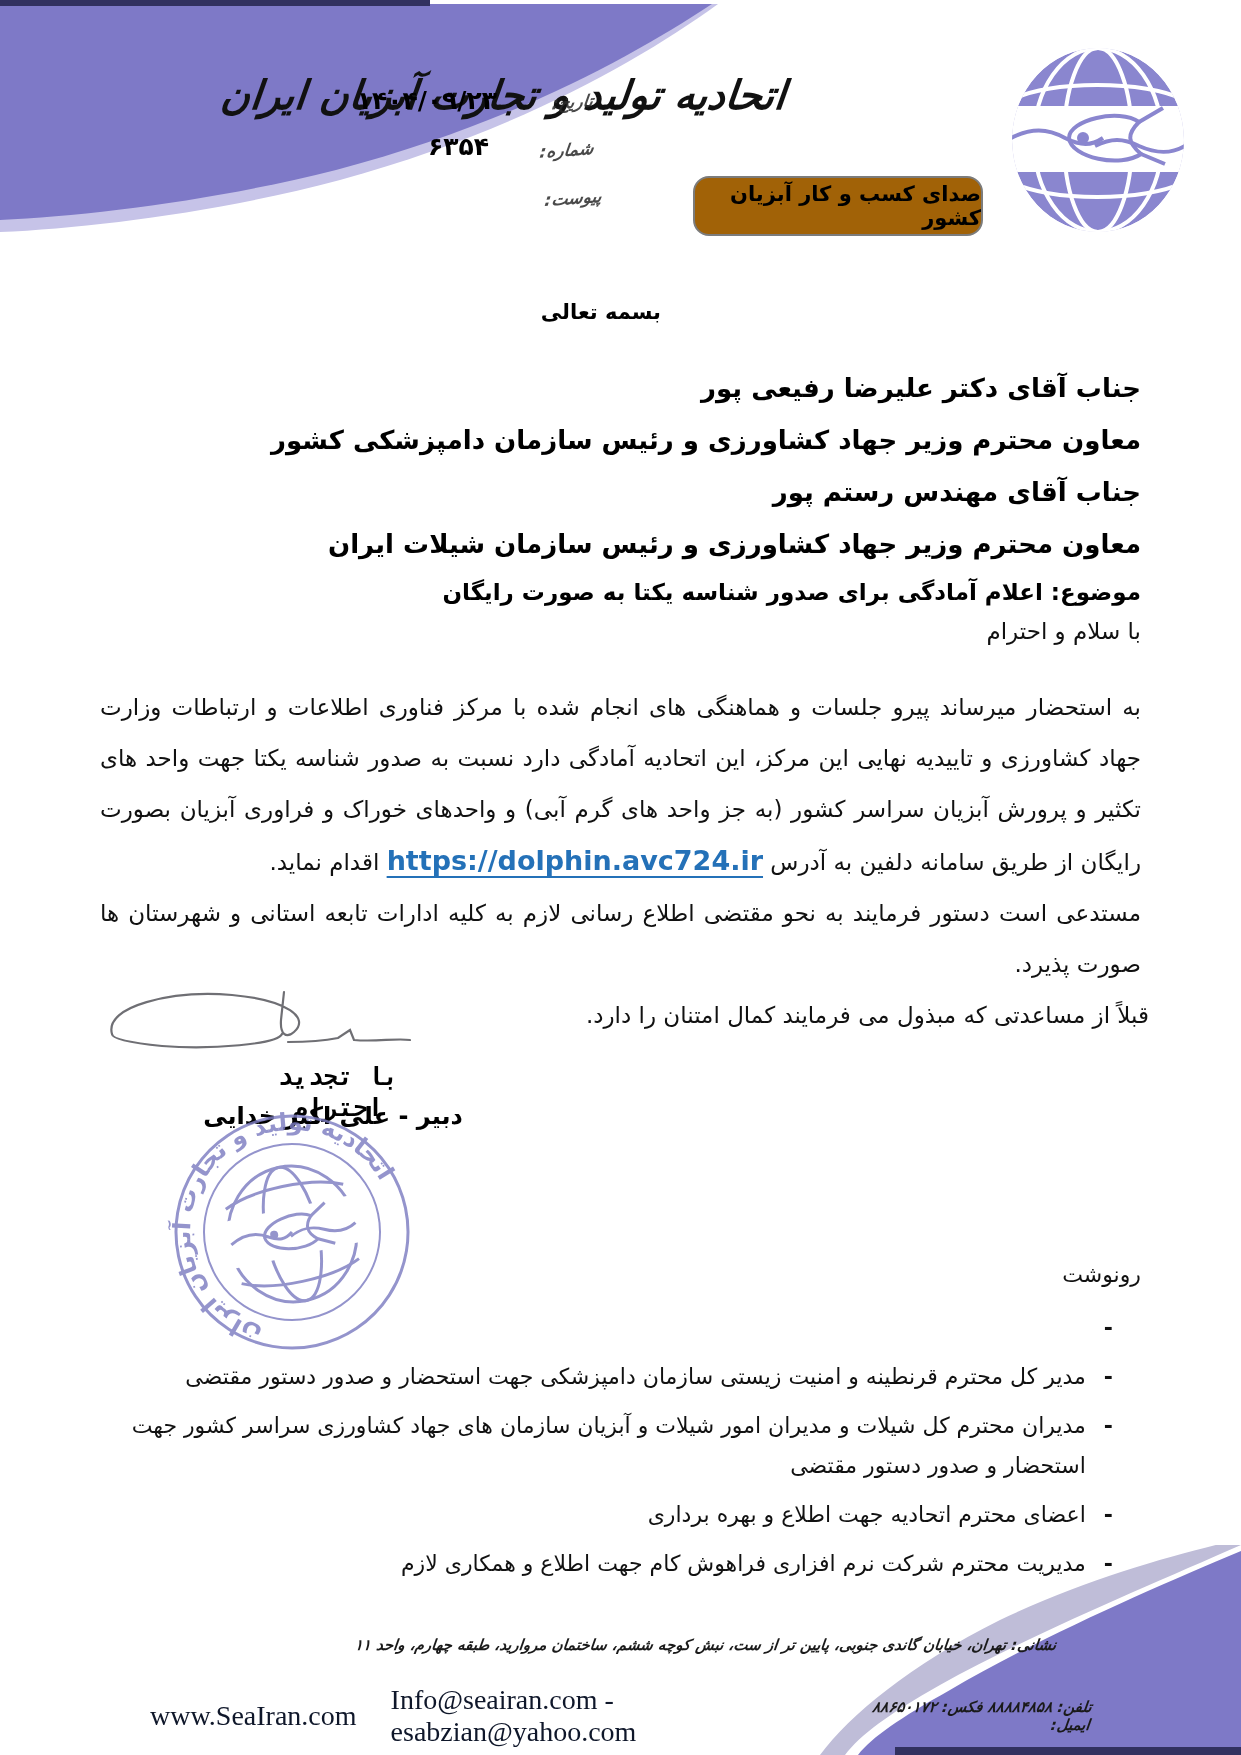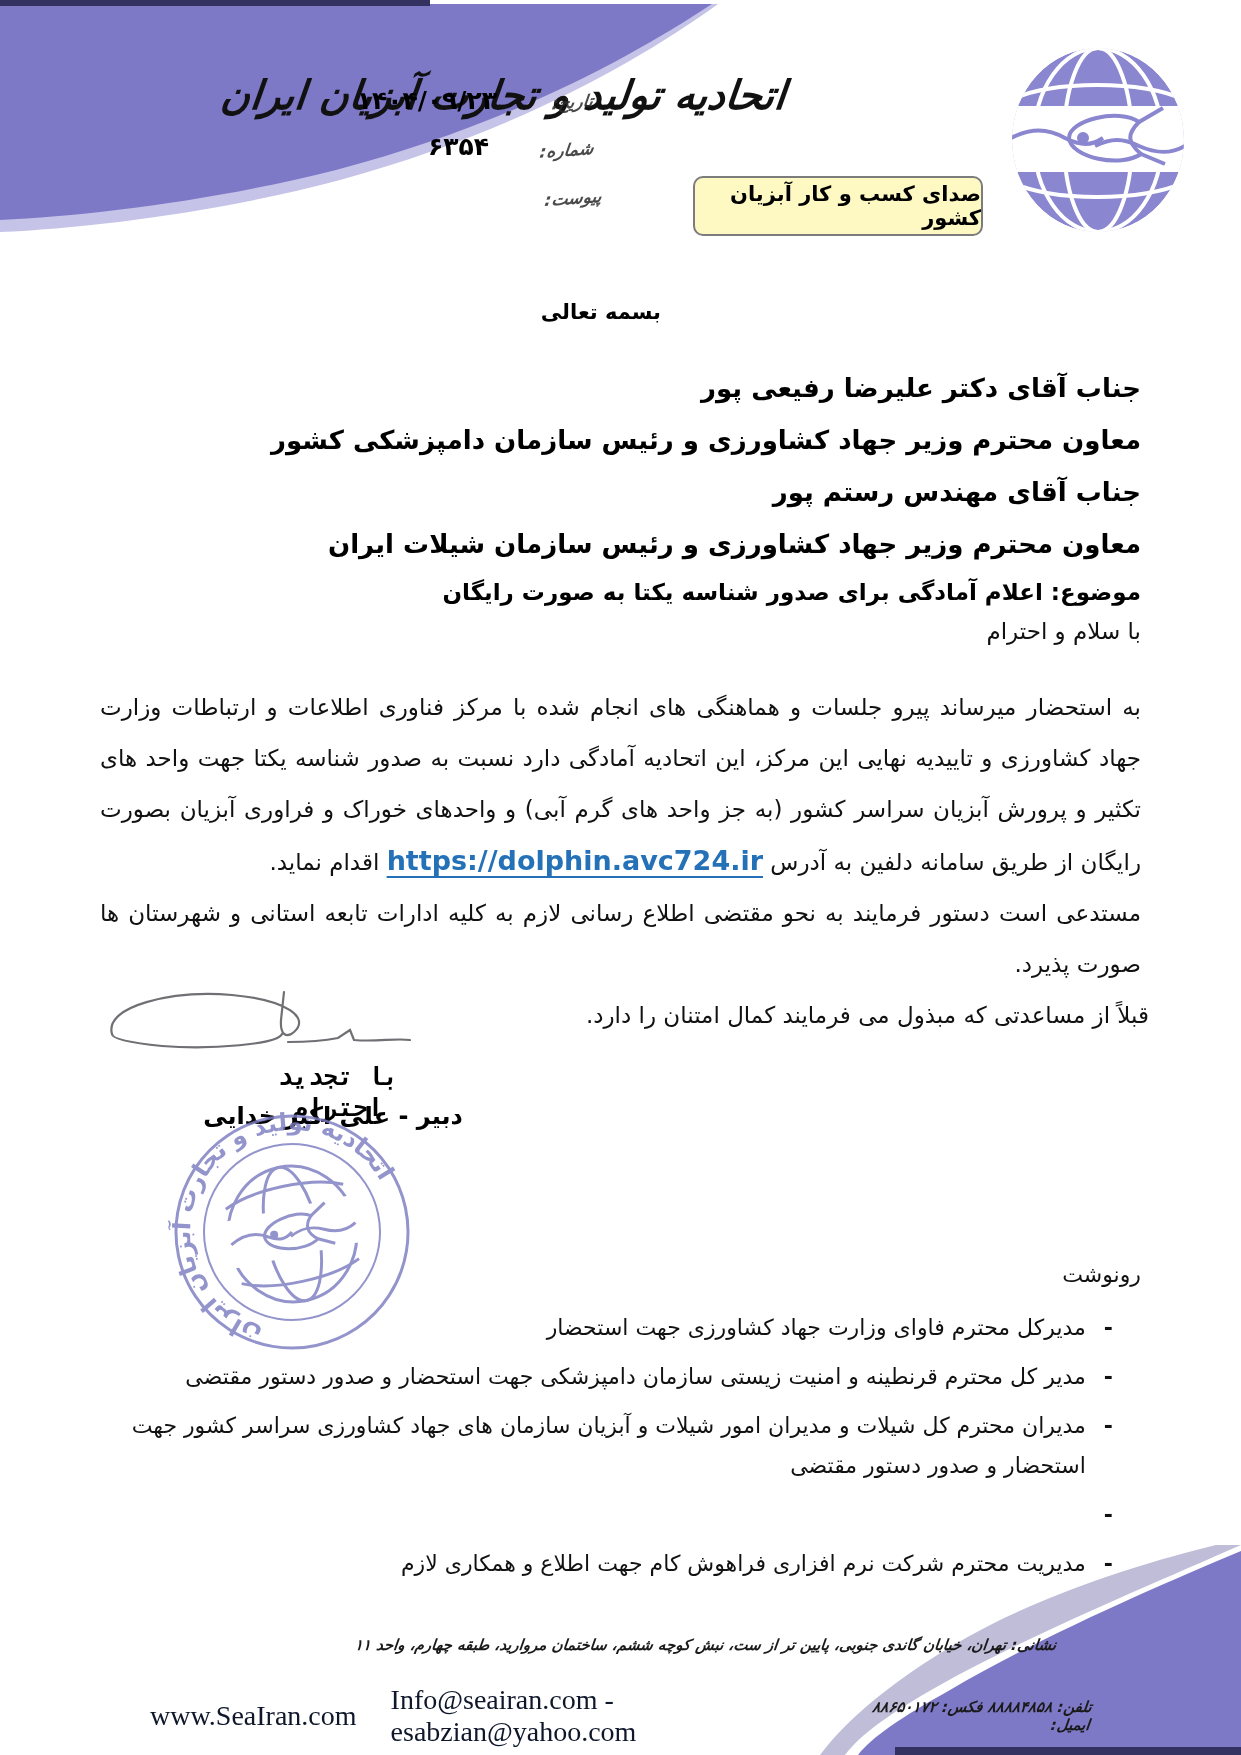--- a/index.html
+++ b/index.html
@@ -16,21 +16,21 @@
   
   #org-title{
     right:240px;top:72px;width:780px;text-align:left;
     font-size:40px;font-weight:bold;font-style:italic;
     transform:skewX(-6deg);direction:rtl;color:#111;
     letter-spacing:1px;white-space:nowrap;
   }
   
   #tagline-box{
     right:258px;top:176px;width:286px;height:56px;
-    background:#fef9c3;border:2px solid #7c7c7c;border-radius:10px;
+    background:#a16207;border:2px solid #7c7c7c;border-radius:16px;
     display:flex;align-items:center;justify-content:flex-end;
     font-size:21px;font-weight:bold;direction:rtl;color:#000;
   }
   
   .meta-label{
     font-size:17px;font-style:italic;color:#2b2b2b;direction:rtl;
     transform:skewX(-10deg) rotate(-4deg);font-weight:bold;opacity:.85;
   }
   .meta-value{font-size:25px;font-weight:bold;color:#000;direction:rtl;}
   #date-label{right:648px;top:92px;}
@@ -193,32 +193,32 @@
     <path d="M92,120 C92,106 128,98 142,108 C134,116 134,124 144,132 C130,142 94,136 92,120 Z"></path>
     <path d="M142,108 L158,98 M144,132 L160,140"></path>
   </g>
   <circle cx="102" cy="119" r="4" fill="#7d7dc2"></circle>
 </svg>
 
 <div id="cc-label" class="abs">رونوشت</div>
 <div id="cc-list" class="abs">
   <div class="cc-item">
     <span class="cc-dash">-</span>
-    <span>مدیرکل محترم فاوای وزارت جهاد کشاورزی جهت استحضار</span>
   </div>
   <div class="cc-item">
     <span class="cc-dash">-</span>
     <span>مدیر کل محترم قرنطینه و امنیت زیستی سازمان دامپزشکی جهت استحضار و صدور دستور مقتضی</span>
   </div>
   <div class="cc-item">
     <span class="cc-dash">-</span>
     <span>مدیران محترم کل شیلات و مدیران امور شیلات و آبزیان سازمان های جهاد کشاورزی سراسر کشور جهت استحضار و صدور دستور مقتضی</span>
   </div>
   <div class="cc-item">
     <span class="cc-dash">-</span>
+    <span>اعضای محترم اتحادیه جهت اطلاع و بهره برداری</span>
   </div>
   <div class="cc-item">
     <span class="cc-dash">-</span>
     <span>مدیریت محترم شرکت نرم افزاری فراهوش کام جهت اطلاع و همکاری لازم</span>
   </div>
 </div>
 
 <div id="footer-address" class="abs">نشانی: تهران، خیابان گاندی جنوبی، پایین تر از ست، نبش کوچه ششم، ساختمان مروارید، طبقه چهارم، واحد ۱۱</div>
 <div id="footer-contact" class="abs">
   <span class="latin-serif">www.SeaIran.com</span>

